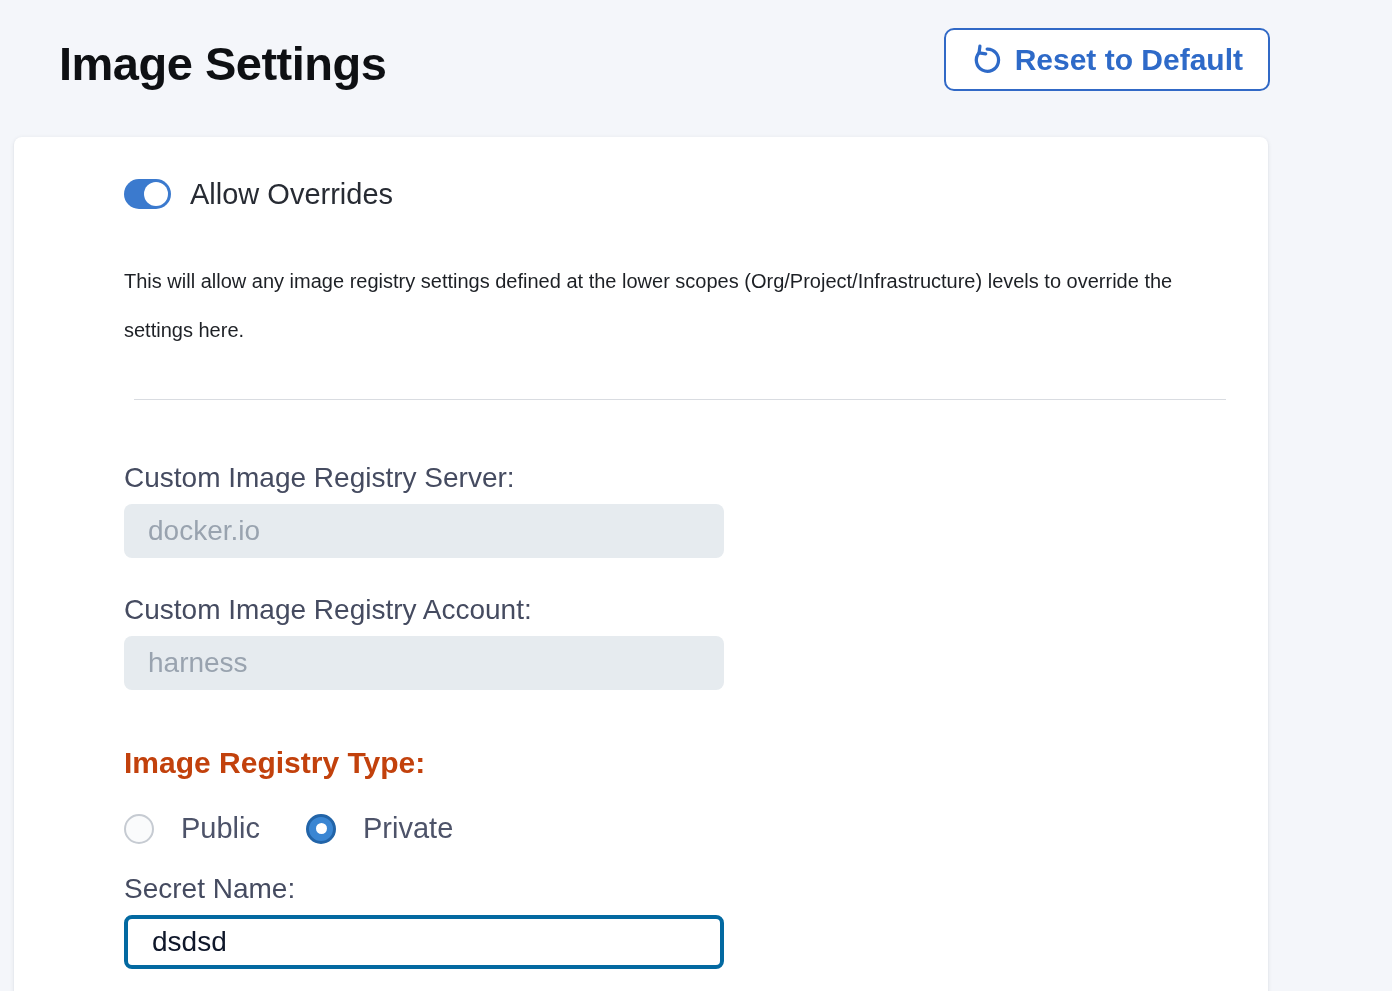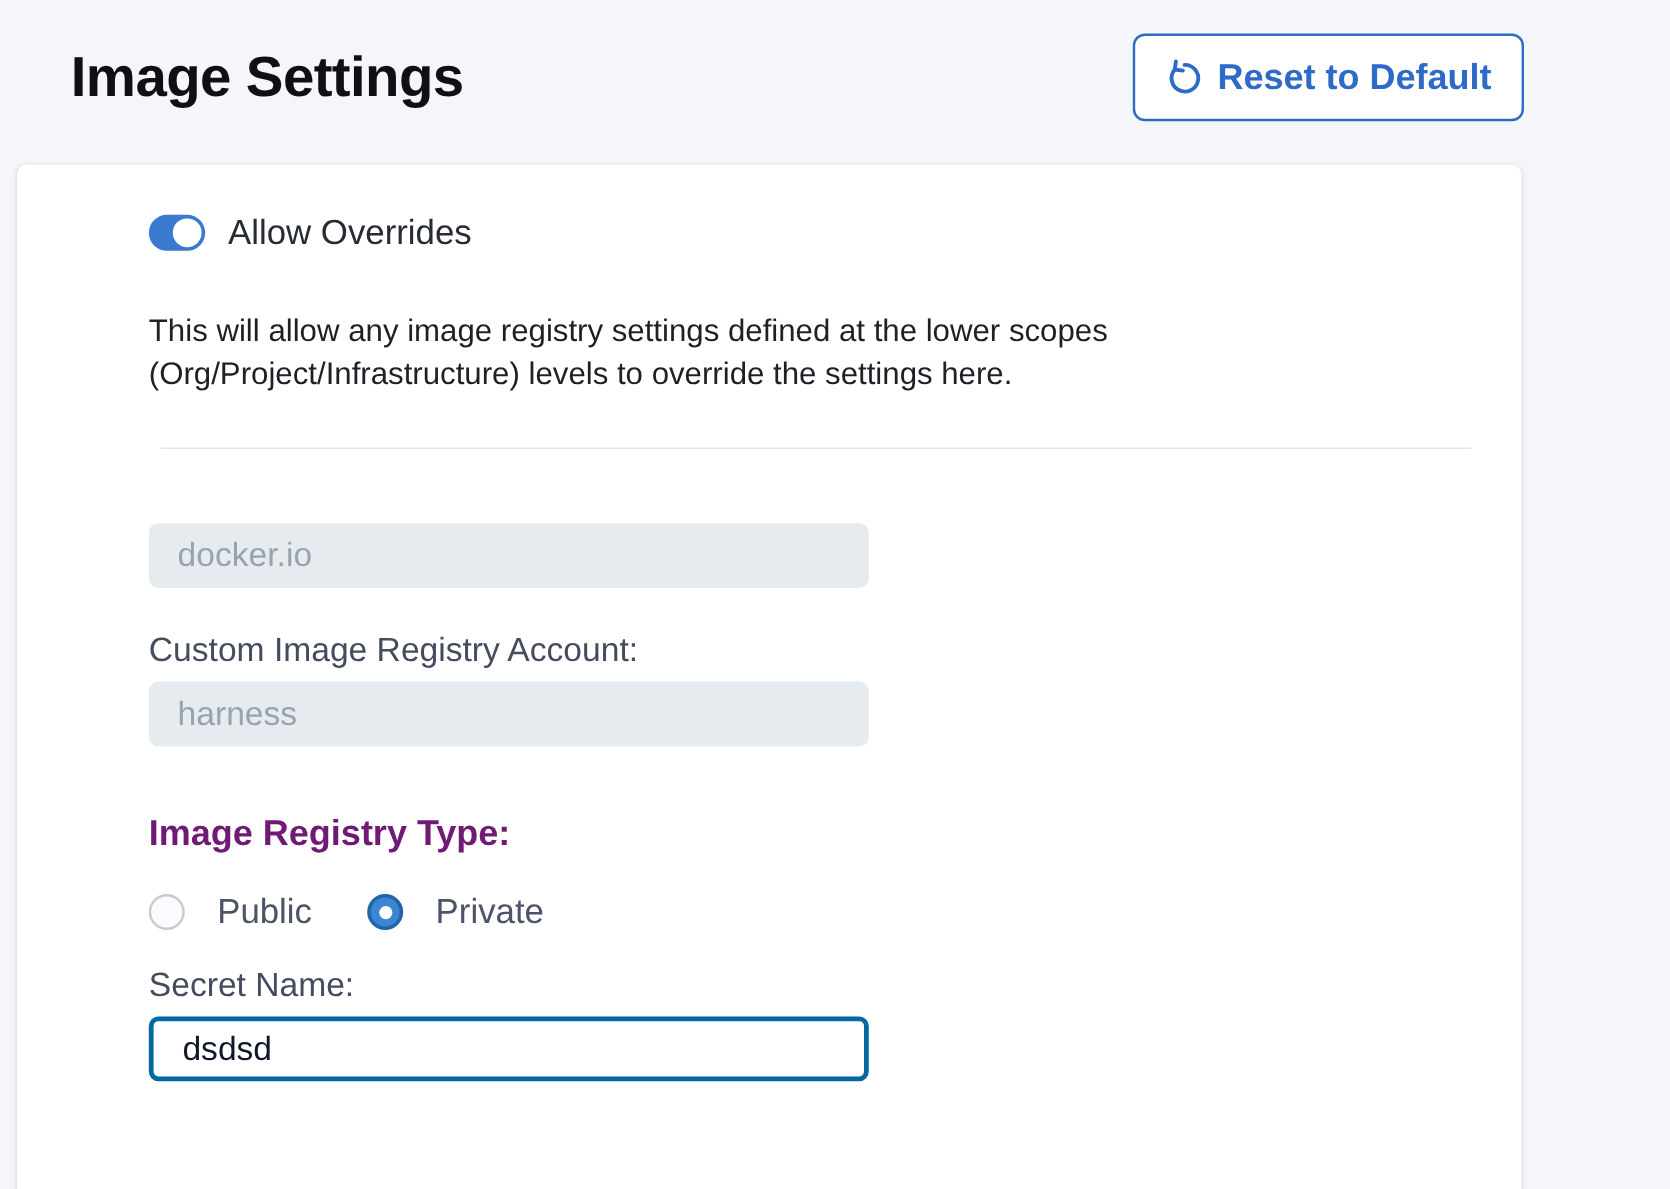--- a/index.html
+++ b/index.html
@@ -22,21 +22,21 @@
     font-size: 47px;
     font-weight: 700;
     letter-spacing: -0.5px;
     line-height: 1.12;
     color: #0e1013;
   }
   .reset-btn {
     display: inline-flex;
     align-items: center;
     gap: 13px;
-    height: 73px;
+    height: 63px;
     padding: 0 25px;
     background: #ffffff;
     border: 2px solid #3169c6;
     border-radius: 10px;
     color: #2e6ac8;
     font-family: inherit;
     font-size: 30px;
     font-weight: 700;
     cursor: pointer;
     margin-top: 2px;
@@ -67,22 +67,22 @@
     top: 3px; right: 3px;
     width: 24px; height: 24px;
     border-radius: 50%;
     background: #ffffff;
   }
   .toggle-label { font-size: 29px; color: #272b33; }
   
   .description {
     margin: 46px 0 0 0;
     max-width: 1115px;
-    font-size: 26px;
-    line-height: 36px;
+    font-size: 20px;
+    line-height: 49px;
     color: #1d2025;
   }
   
   .divider {
     margin: 44px 0 0 10px;
     width: 1092px;
     height: 0;
     border: none;
     border-top: 1px solid #d9dce1;
   }
@@ -116,21 +116,21 @@
     background: #ffffff;
     border: 4px solid #0369a1;
     color: #0f172a;
     outline: none;
   }
   
   .section-label {
     margin-top: 56px;
     font-size: 30px;
     font-weight: 600;
-    color: #701a75;
+    color: #c2410c;
   }
   .radio-row {
     margin-top: 32px;
     display: flex;
     align-items: center;
     gap: 46px;
   }
   .radio-option {
     display: flex;
     align-items: center;
@@ -186,20 +186,21 @@
       <div class="toggle-knob"></div>
     </div>
     <span class="toggle-label">Allow Overrides</span>
   </div>
 
   <p class="description">This will allow any image registry settings defined at the lower scopes (Org/Project/Infrastructure) levels to override the settings here.</p>
 
   <hr class="divider">
 
   <div class="field-block-1">
+    <div class="field-label">Custom Image Registry Server:</div>
     <input class="text-input disabled" type="text" disabled="" value="docker.io" style="">
   </div>
 
   <div class="field-block-2">
     <div class="field-label">Custom Image Registry Account:</div>
     <input class="text-input disabled" type="text" disabled="" value="harness" style="">
   </div>
 
   <div class="section-label">Image Registry Type:</div>
 

